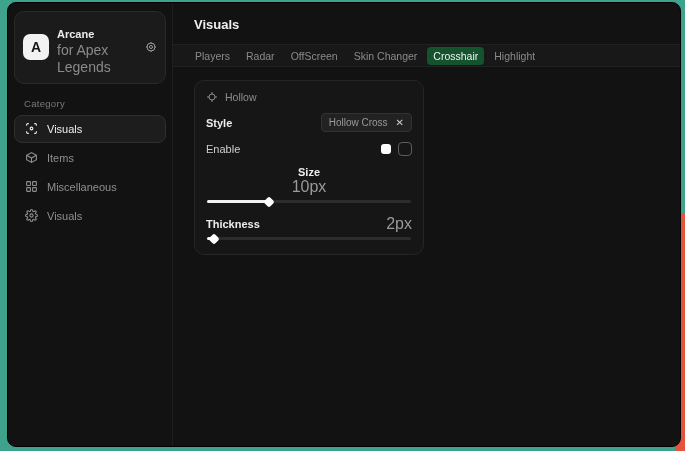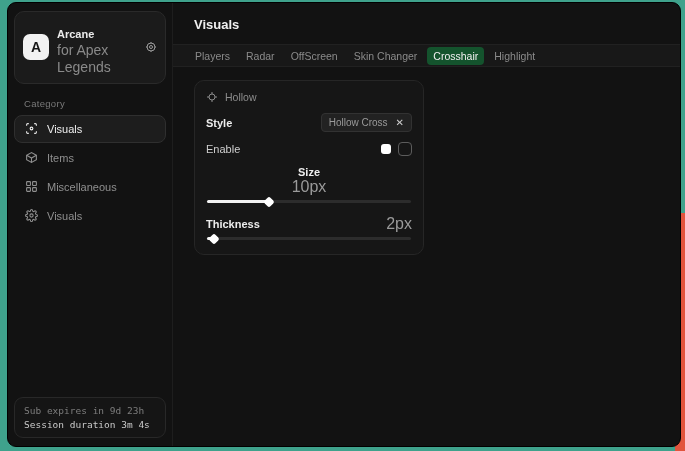--- a/index.html
+++ b/index.html
@@ -148,24 +148,20 @@
         <svg width="13" height="13" viewBox="0 0 24 24" fill="none" stroke="currentColor" stroke-width="2">
           <circle cx="12" cy="12" r="3"></circle>
           <path d="M19.4 15a1.7 1.7 0 0 0 .3 1.9l.1.1a2 2 0 1 1-2.8 2.8l-.1-.1a1.7 1.7 0 0 0-1.9-.3 1.7 1.7 0 0 0-1 1.5V21a2 2 0 1 1-4 0v-.1a1.7 1.7 0 0 0-1-1.6 1.7 1.7 0 0 0-1.9.3l-.1.1a2 2 0 1 1-2.8-2.8l.1-.1a1.7 1.7 0 0 0 .3-1.9 1.7 1.7 0 0 0-1.5-1H3a2 2 0 1 1 0-4h.1a1.7 1.7 0 0 0 1.6-1 1.7 1.7 0 0 0-.3-1.9l-.1-.1a2 2 0 1 1 2.8-2.8l.1.1a1.7 1.7 0 0 0 1.9.3h0a1.7 1.7 0 0 0 1-1.5V3a2 2 0 1 1 4 0v.1a1.7 1.7 0 0 0 1 1.5 1.7 1.7 0 0 0 1.9-.3l.1-.1a2 2 0 1 1 2.8 2.8l-.1.1a1.7 1.7 0 0 0-.3 1.9v0a1.7 1.7 0 0 0 1.5 1H21a2 2 0 1 1 0 4h-.1a1.7 1.7 0 0 0-1.5 1z"></path>
         </svg>
       </span>
       <span>Visuals</span>
     </div>
 
     <div class="side-spacer"></div>
 
-    <div class="sub-card">
-      <div class="sub-line1">Sub expires in 9d 23h</div>
-      <div class="sub-line2">Session duration 3m 4s</div>
-    </div>
   </div>
 
   <div class="main">
 
     <div class="page-title">Visuals</div>
 
     <div class="tabbar">
       <div class="tab">Players</div>
       <div class="tab">Radar</div>
       <div class="tab">OffScreen</div>

